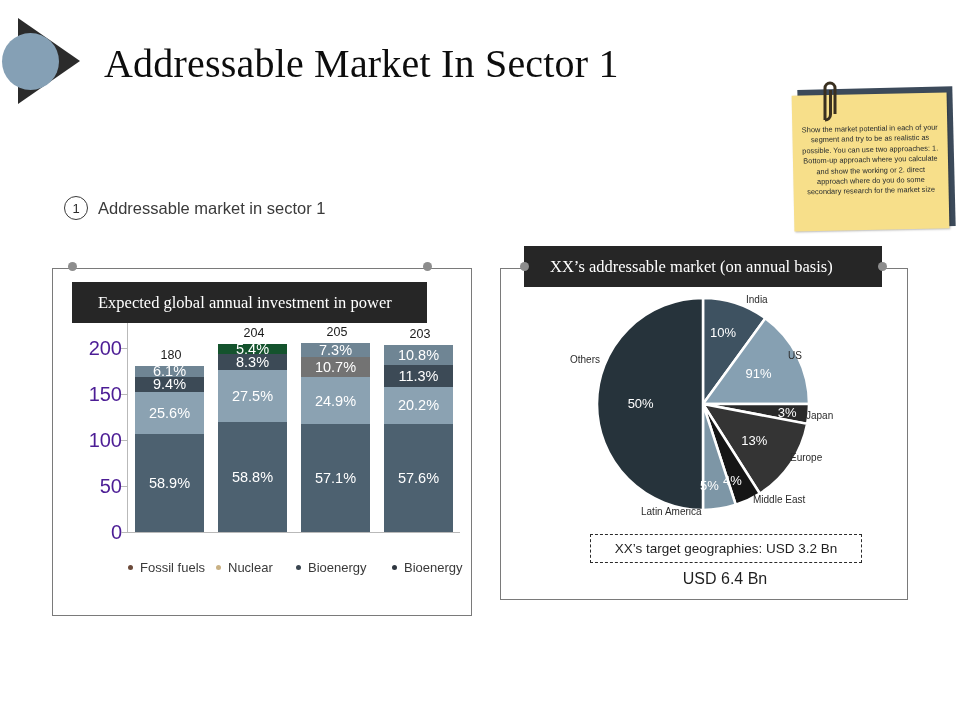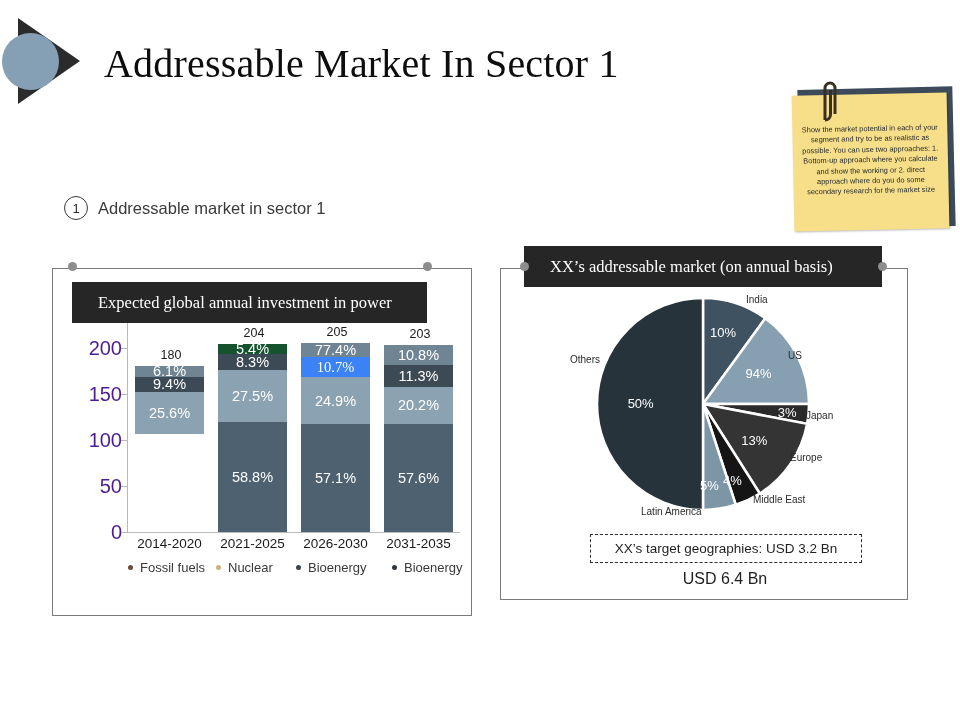--- a/index.html
+++ b/index.html
@@ -171,42 +171,45 @@
         <div class="bar-grp" style="left: 7px; height: 165.6px;">
           <div class="seg" style="height: 10.1016px; background: rgb(111, 133, 148);">
             <div class="seg-lab">6.1%</div>
           </div>
           <div class="seg" style="height: 15.5664px; background: rgb(60, 74, 86);">
             <div class="seg-lab">9.4%</div>
           </div>
           <div class="seg" style="height: 42.3936px; background: rgb(139, 162, 178);">
             <div class="seg-lab">25.6%</div>
           </div>
+          <div class="seg" style="height: 97.5384px; background: rgb(77, 97, 112);">
+            <div class="seg-lab">58.9%</div>
+          </div>
           <div class="bar-total" style="top: -18px;">180</div>
         </div>
         <div class="bar-grp" style="left: 90px; height: 187.68px;">
           <div class="seg" style="height: 10.1347px; background: #14532d;">
             <div class="seg-lab">5.4%</div>
           </div>
           <div class="seg" style="height: 15.5774px; background: rgb(60, 74, 86);">
             <div class="seg-lab">8.3%</div>
           </div>
           <div class="seg" style="height: 51.612px; background: rgb(139, 162, 178);">
             <div class="seg-lab">27.5%</div>
           </div>
           <div class="seg" style="height: 110.356px; background: rgb(77, 97, 112);">
             <div class="seg-lab">58.8%</div>
           </div>
           <div class="bar-total" style="top: -18px;">204</div>
         </div>
         <div class="bar-grp" style="left: 173px; height: 188.6px;">
           <div class="seg" style="height: 13.7678px; background: rgb(111, 133, 148);">
-            <div class="seg-lab">77.4%</div>
-          </div>
-          <div class="seg" style="height: 20.1802px; background: #3b82f6; font-family: Liberation Serif, serif;">
+            <div class="seg-lab">7.3%</div>
+          </div>
+          <div class="seg" style="height: 20.1802px; background: #737373;">
             <div class="seg-lab">10.7%</div>
           </div>
           <div class="seg" style="height: 46.9614px; background: rgb(139, 162, 178);">
             <div class="seg-lab">24.9%</div>
           </div>
           <div class="seg" style="height: 107.691px; background: rgb(77, 97, 112);">
             <div class="seg-lab">57.1%</div>
           </div>
           <div class="bar-total" style="top: -18px;">205</div>
         </div>
@@ -218,26 +221,20 @@
             <div class="seg-lab">11.3%</div>
           </div>
           <div class="seg" style="height: 37.7255px; background: rgb(139, 162, 178);">
             <div class="seg-lab">20.2%</div>
           </div>
           <div class="seg" style="height: 107.574px; background: rgb(77, 97, 112);">
             <div class="seg-lab">57.6%</div>
           </div>
           <div class="bar-total" style="top: -18px;">203</div>
         </div>
-      </div>
-    <div class="x-labels">
-        <div class="x-lab" style="left: 1.5px;">2014-2020</div>
-        <div class="x-lab" style="left: 84.5px;">2021-2025</div>
-        <div class="x-lab" style="left: 167.5px;">2026-2030</div>
-        <div class="x-lab" style="left: 250.5px;">2031-2035</div>
       </div>
     <div class="legend">
         <div class="lg-item" style="left: 0px;">
           <span class="lg-dot" style="background: rgb(107, 74, 58);"></span>
           <span class="lg-txt">Fossil fuels</span>
         </div>
         <div class="lg-item" style="left: 88px;">
           <span class="lg-dot" style="background: rgb(201, 177, 132);"></span>
           <span class="lg-txt">Nuclear</span>
         </div>
@@ -271,21 +268,21 @@
         <path d="M 108 108 L 170.31 22.24 A 106 106 0 0 1 214.00 108.00 Z" fill="#86a0b2" stroke="#ffffff" stroke-width="2.5"></path>
         <path d="M 108 108 L 214.00 108.00 A 106 106 0 0 1 212.12 127.86 Z" fill="#2a2a2a" stroke="#ffffff" stroke-width="2.5"></path>
         <path d="M 108 108 L 212.12 127.86 A 106 106 0 0 1 164.80 197.50 Z" fill="#343434" stroke="#ffffff" stroke-width="2.5"></path>
         <path d="M 108 108 L 164.80 197.50 A 106 106 0 0 1 140.76 208.81 Z" fill="#151515" stroke="#ffffff" stroke-width="2.5"></path>
         <path d="M 108 108 L 140.76 208.81 A 106 106 0 0 1 108.00 214.00 Z" fill="#7d96a6" stroke="#ffffff" stroke-width="2.5"></path>
         <path d="M 108 108 L 108.00 214.00 A 106 106 0 0 1 108.00 2.00 Z" fill="#26333b" stroke="#ffffff" stroke-width="2.5"></path>
       </svg>
     <div class="target-box">XX’s target geographies: USD 3.2 Bn</div>
     <div class="total-lab">USD 6.4 Bn</div>
   <div class="pie-pct" style="left: 209.929px; top: 37.4316px;">10%</div>
-      <div class="pie-pct" style="left: 245.557px; top: 78.1637px;">94%</div>
+      <div class="pie-pct" style="left: 245.557px; top: 78.1637px;">91%</div>
       <div class="pie-pct" style="left: 277.755px; top: 116.579px;">3%</div>
       <div class="pie-pct" style="left: 241.356px; top: 144.94px;">13%</div>
       <div class="pie-pct" style="left: 223.106px; top: 184.729px;">4%</div>
       <div class="pie-pct" style="left: 199.934px; top: 189.662px;">5%</div>
       <div class="pie-pct" style="left: 127.64px; top: 108px;">50%</div>
       <div class="pie-lab" style="left: 246px; top: 6px;">India</div>
       <div class="pie-lab" style="left: 288px; top: 62px;">US</div>
       <div class="pie-lab" style="left: 306px; top: 122px;">Japan</div>
       <div class="pie-lab" style="left: 290px; top: 164px;">Europe</div>
       <div class="pie-lab" style="left: 253px; top: 206px;">Middle East</div>

